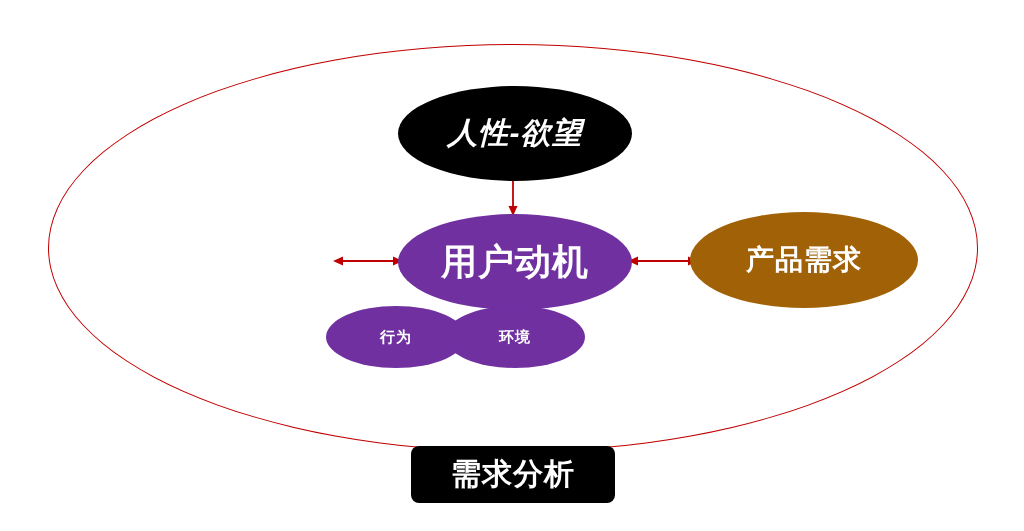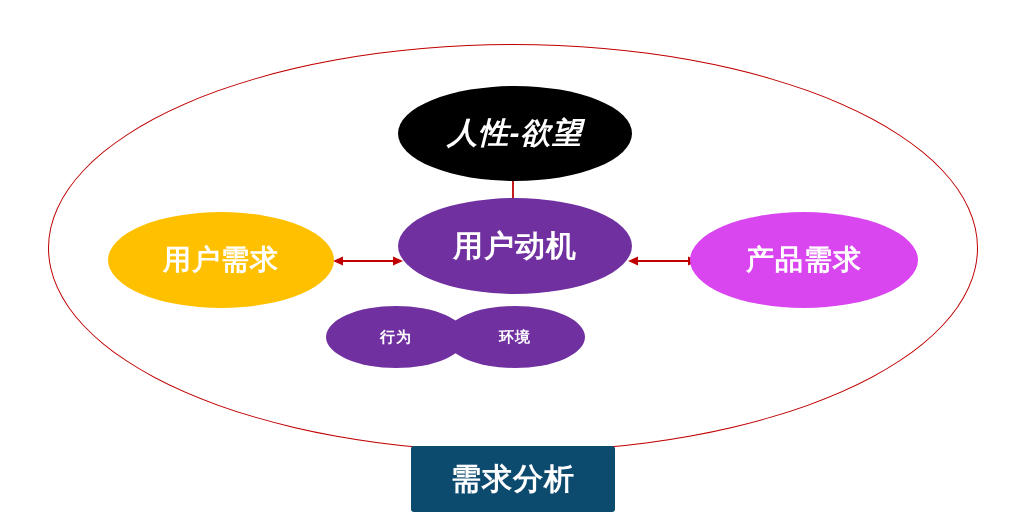--- a/index.html
+++ b/index.html
@@ -54,68 +54,68 @@
     width: 234px;
     height: 95px;
     background: #000000;
     font-size: 30px;
     font-style: italic;
   }
 
   
   .node-motivation {
     left: 398px;
-    top: 198px;
+    top: 214px;
     width: 234px;
     height: 96px;
     background: #7030a0;
-    font-size: 30px;
+    font-size: 36px;
   }
 
   
   .node-user-need {
     left: 108px;
     top: 212px;
     width: 226px;
     height: 96px;
     background: #ffc000;
     font-size: 28px;
   }
 
   
   .node-product-need {
     left: 690px;
     top: 212px;
     width: 228px;
     height: 96px;
-    background: #d946ef;
+    background: #a16207;
     font-size: 28px;
   }
 
   
   .node-small {
     width: 140px;
     height: 62px;
     background: #7030a0;
     font-size: 15px;
     top: 306px;
   }
   .node-behavior { left: 326px; }
   .node-environment { left: 445px; }
   .node-user { left: 564px; }
 
   
   .node-analysis {
     left: 411px;
     top: 446px;
     width: 204px;
-    height: 66px;
-    background: #0c4a6e;
+    height: 57px;
+    background: #000000;
     font-size: 30px;
-    border-radius: 3px;
+    border-radius: 8px;
   }
 
   
   .conn {
     position: absolute;
   }
   .conn svg { display: block; overflow: visible; }
 </style>
 </head>
 <body>
@@ -149,19 +149,18 @@
 
   <div class="node ellipse node-small node-behavior">行为</div>
 
   <div class="node ellipse node-small node-environment">环境</div>
 
 
   <div class="node ellipse node-human">人性-欲望</div>
 
   <div class="node ellipse node-motivation">用户动机</div>
 
-  <div class="node ellipse node-user-need">用户需求</div>
 
   <div class="node ellipse node-product-need">产品需求</div>
 
   <div class="node node-analysis">需求分析</div>
 
 </div>
 
 </body></html>

